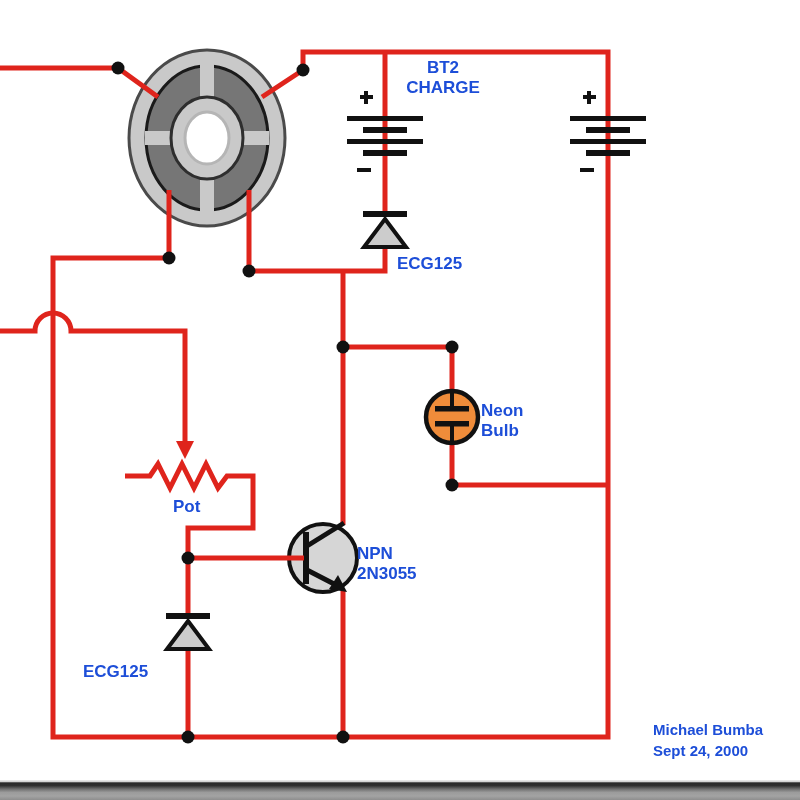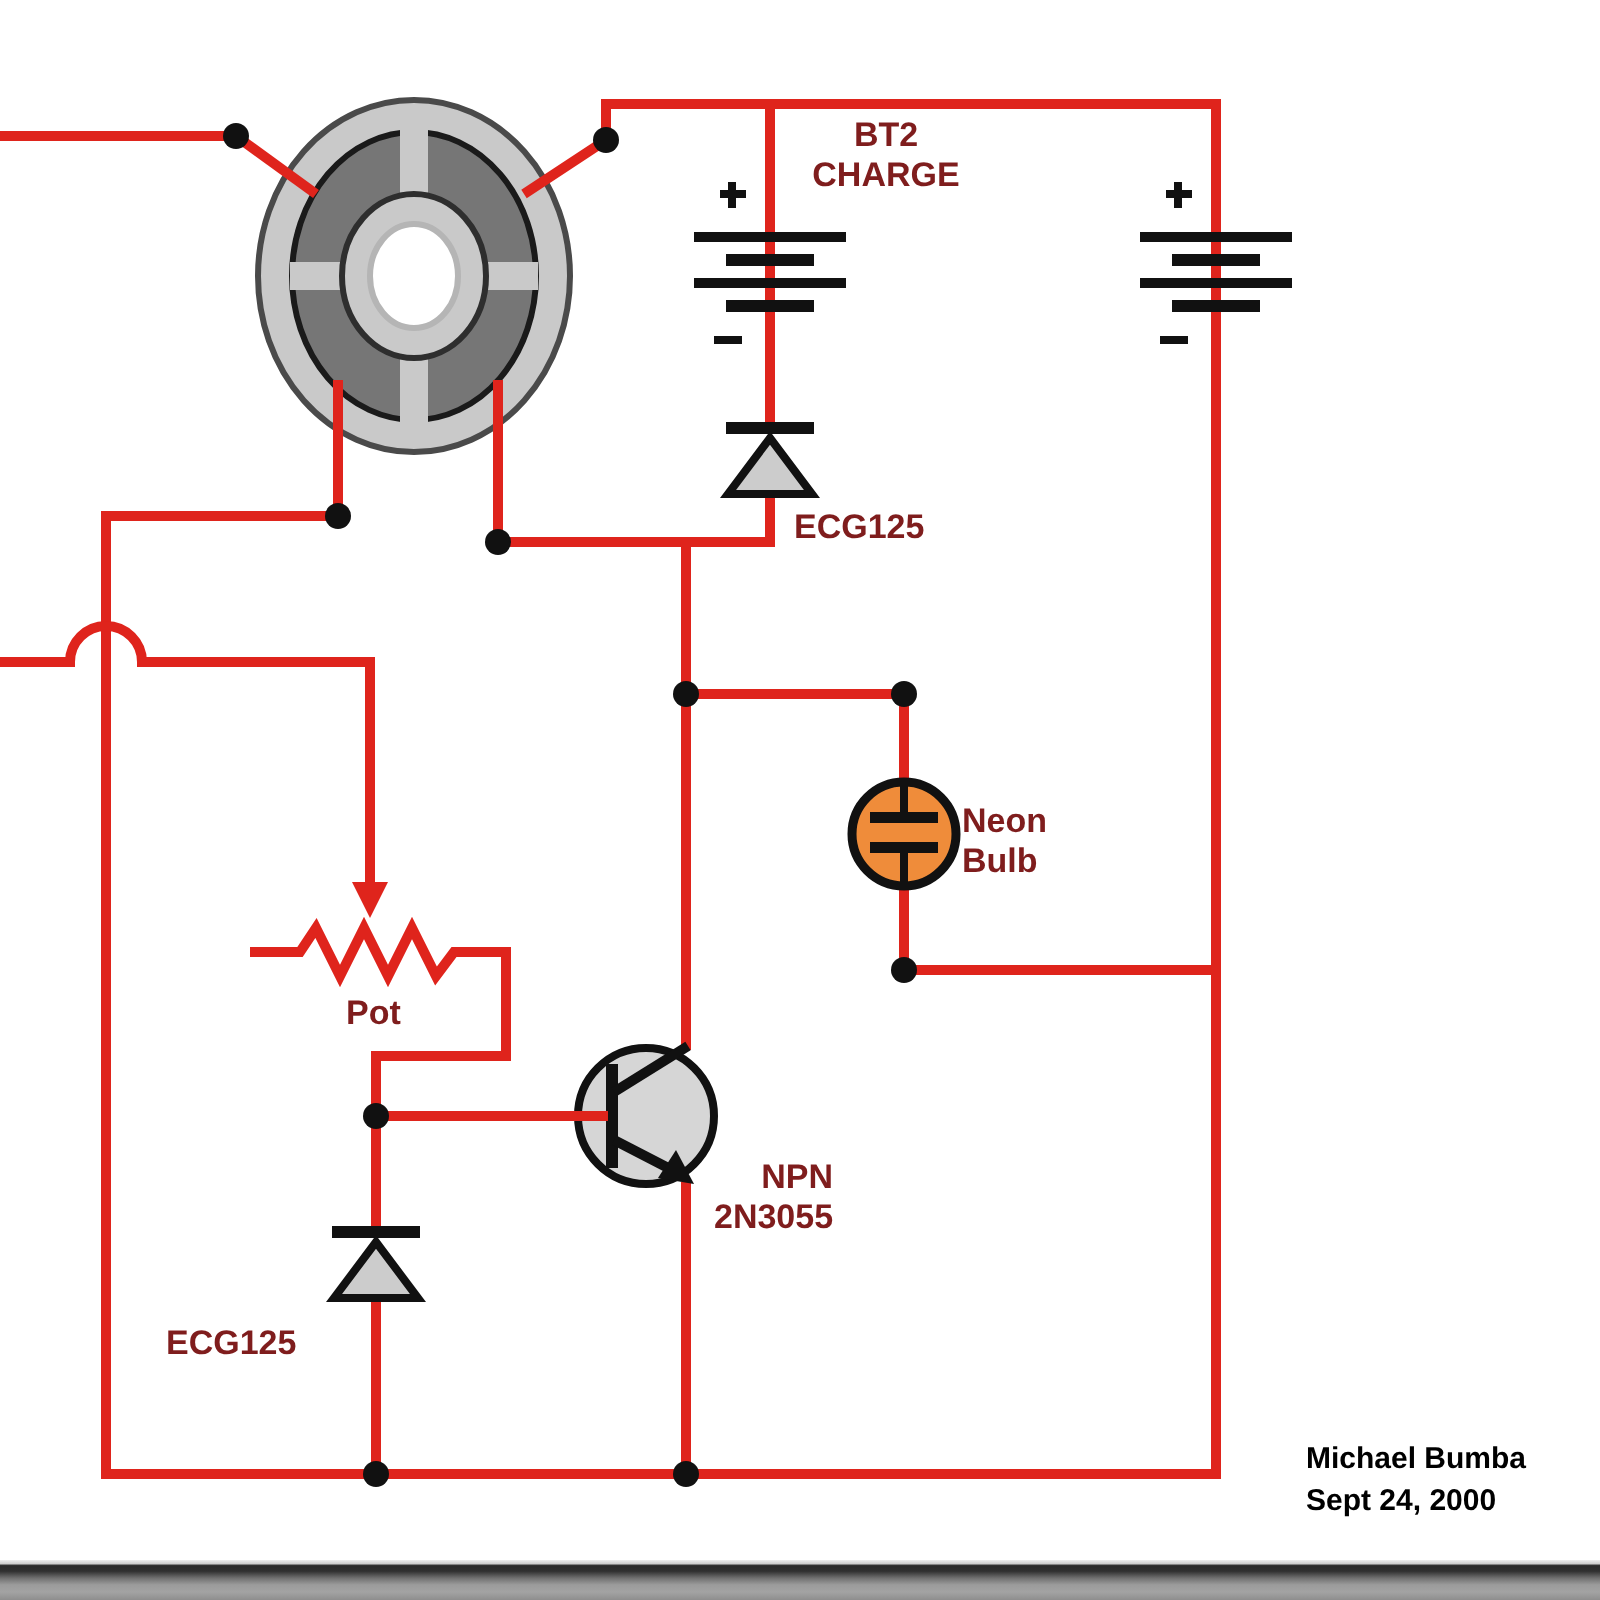--- a/index.html
+++ b/index.html
@@ -3,26 +3,26 @@
 <meta charset="utf-8">
 <style>
   html,body { margin:0; padding:0; background:#ffffff; }
   #screen {
     position:relative; width:800px; height:800px;
     background:#ffffff; overflow:hidden;
     font-family:"Liberation Sans","DejaVu Sans",sans-serif;
   }
   #schematic { position:absolute; left:0; top:0; }
   .label {
-    position:absolute; color:#7f1d1d; font-weight:bold;
+    position:absolute; color:#1d4ed8; font-weight:bold;
     font-size:17px; line-height:20px; white-space:nowrap;
   }
   .label.center { text-align:center; }
   .credit {
-    position:absolute; color:#000000; font-weight:bold;
+    position:absolute; color:#1d4ed8; font-weight:bold;
     font-size:15px; line-height:21px; white-space:nowrap;
   }
   #bottom-bar {
     position:absolute; left:0; top:780px; width:800px; height:20px;
     background:linear-gradient(to bottom,
       #efefef 0%, #cfcfcf 9%, #2a2a2a 14%, #303030 28%,
       #6f6f6f 45%, #9b9b9b 62%, #a3a3a3 80%, #8e8e8e 100%);
   }
 </style>
 </head>
@@ -127,21 +127,21 @@
 
   <div class="label" style="left:397px; top:254px;">ECG125</div>
 
   <div class="label" style="left:481px; top:353px;margin-top:48px;">
     <div>Neon</div>
     <div>Bulb</div>
   </div>
 
   <div class="label" style="left:173px; top:497px;">Pot</div>
 
-  <div class="label" style="left:357px; top:579px;text-align:right;">
+  <div class="label" style="left:357px; top:544px;">
     <div>NPN</div>
     <div>2N3055</div>
   </div>
 
   <div class="label" style="left:83px; top:662px;">ECG125</div>
 
   <div class="credit" style="left:653px; top:719px;">
     <div>Michael Bumba</div>
     <div>Sept 24, 2000</div>
   </div>

